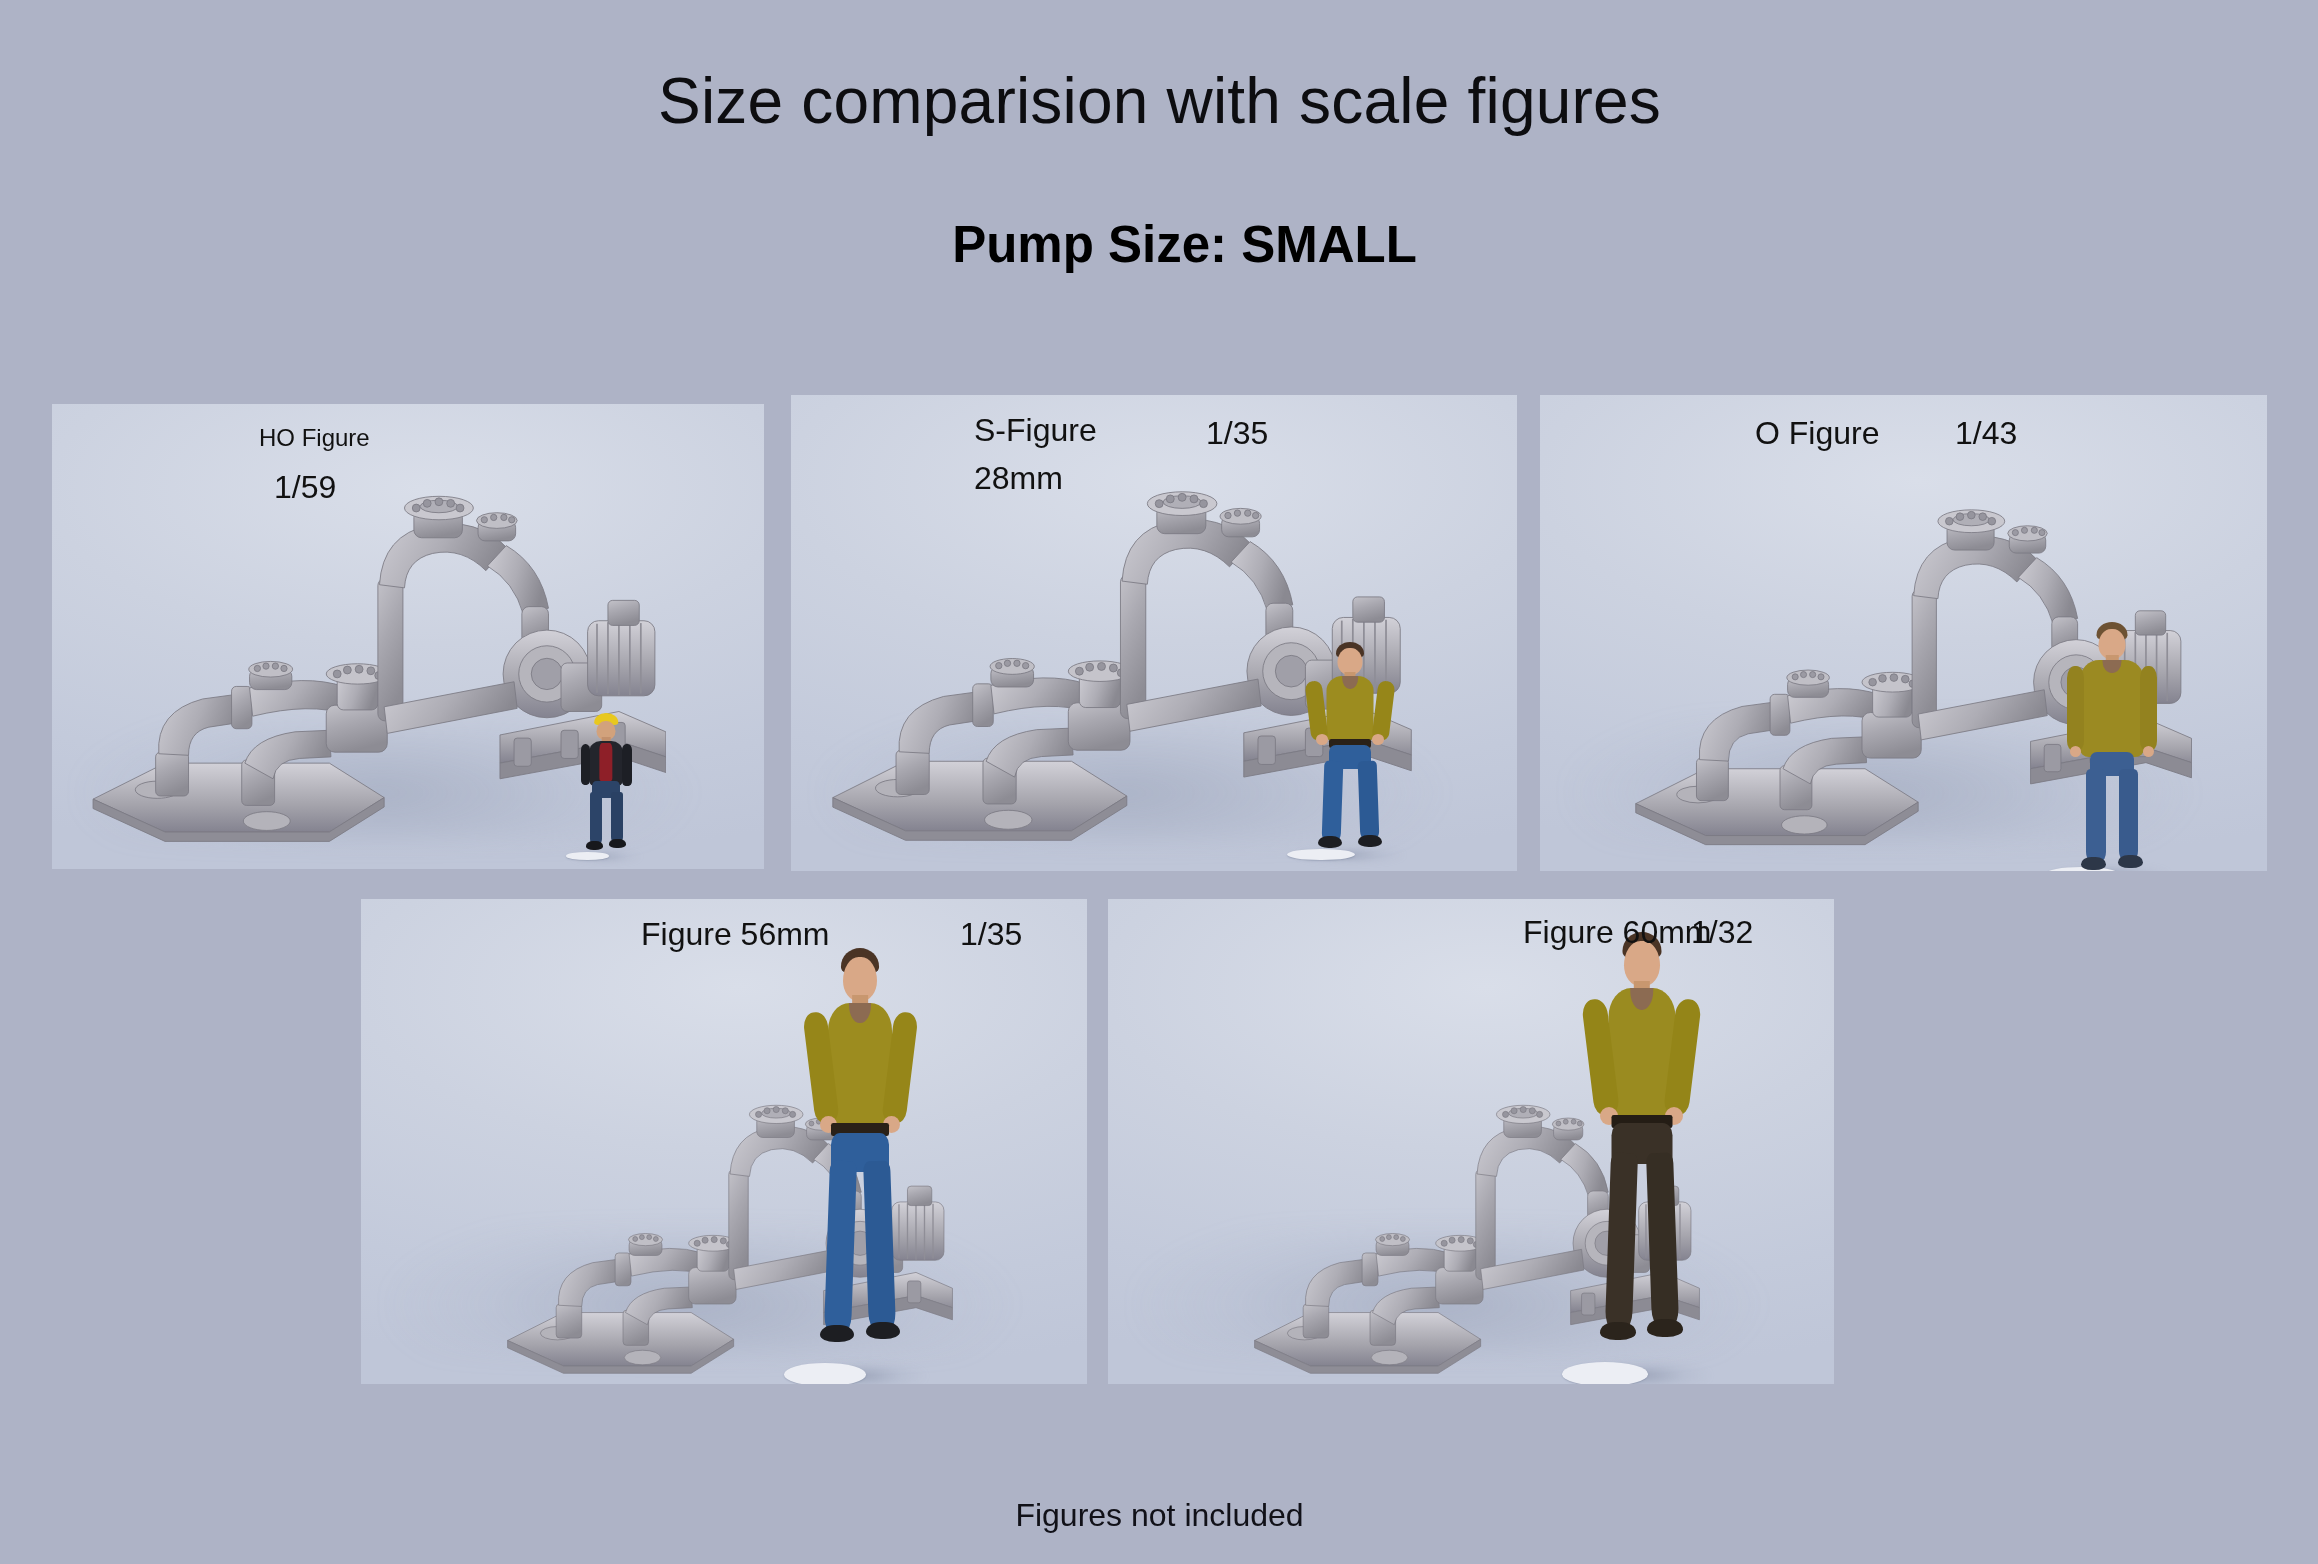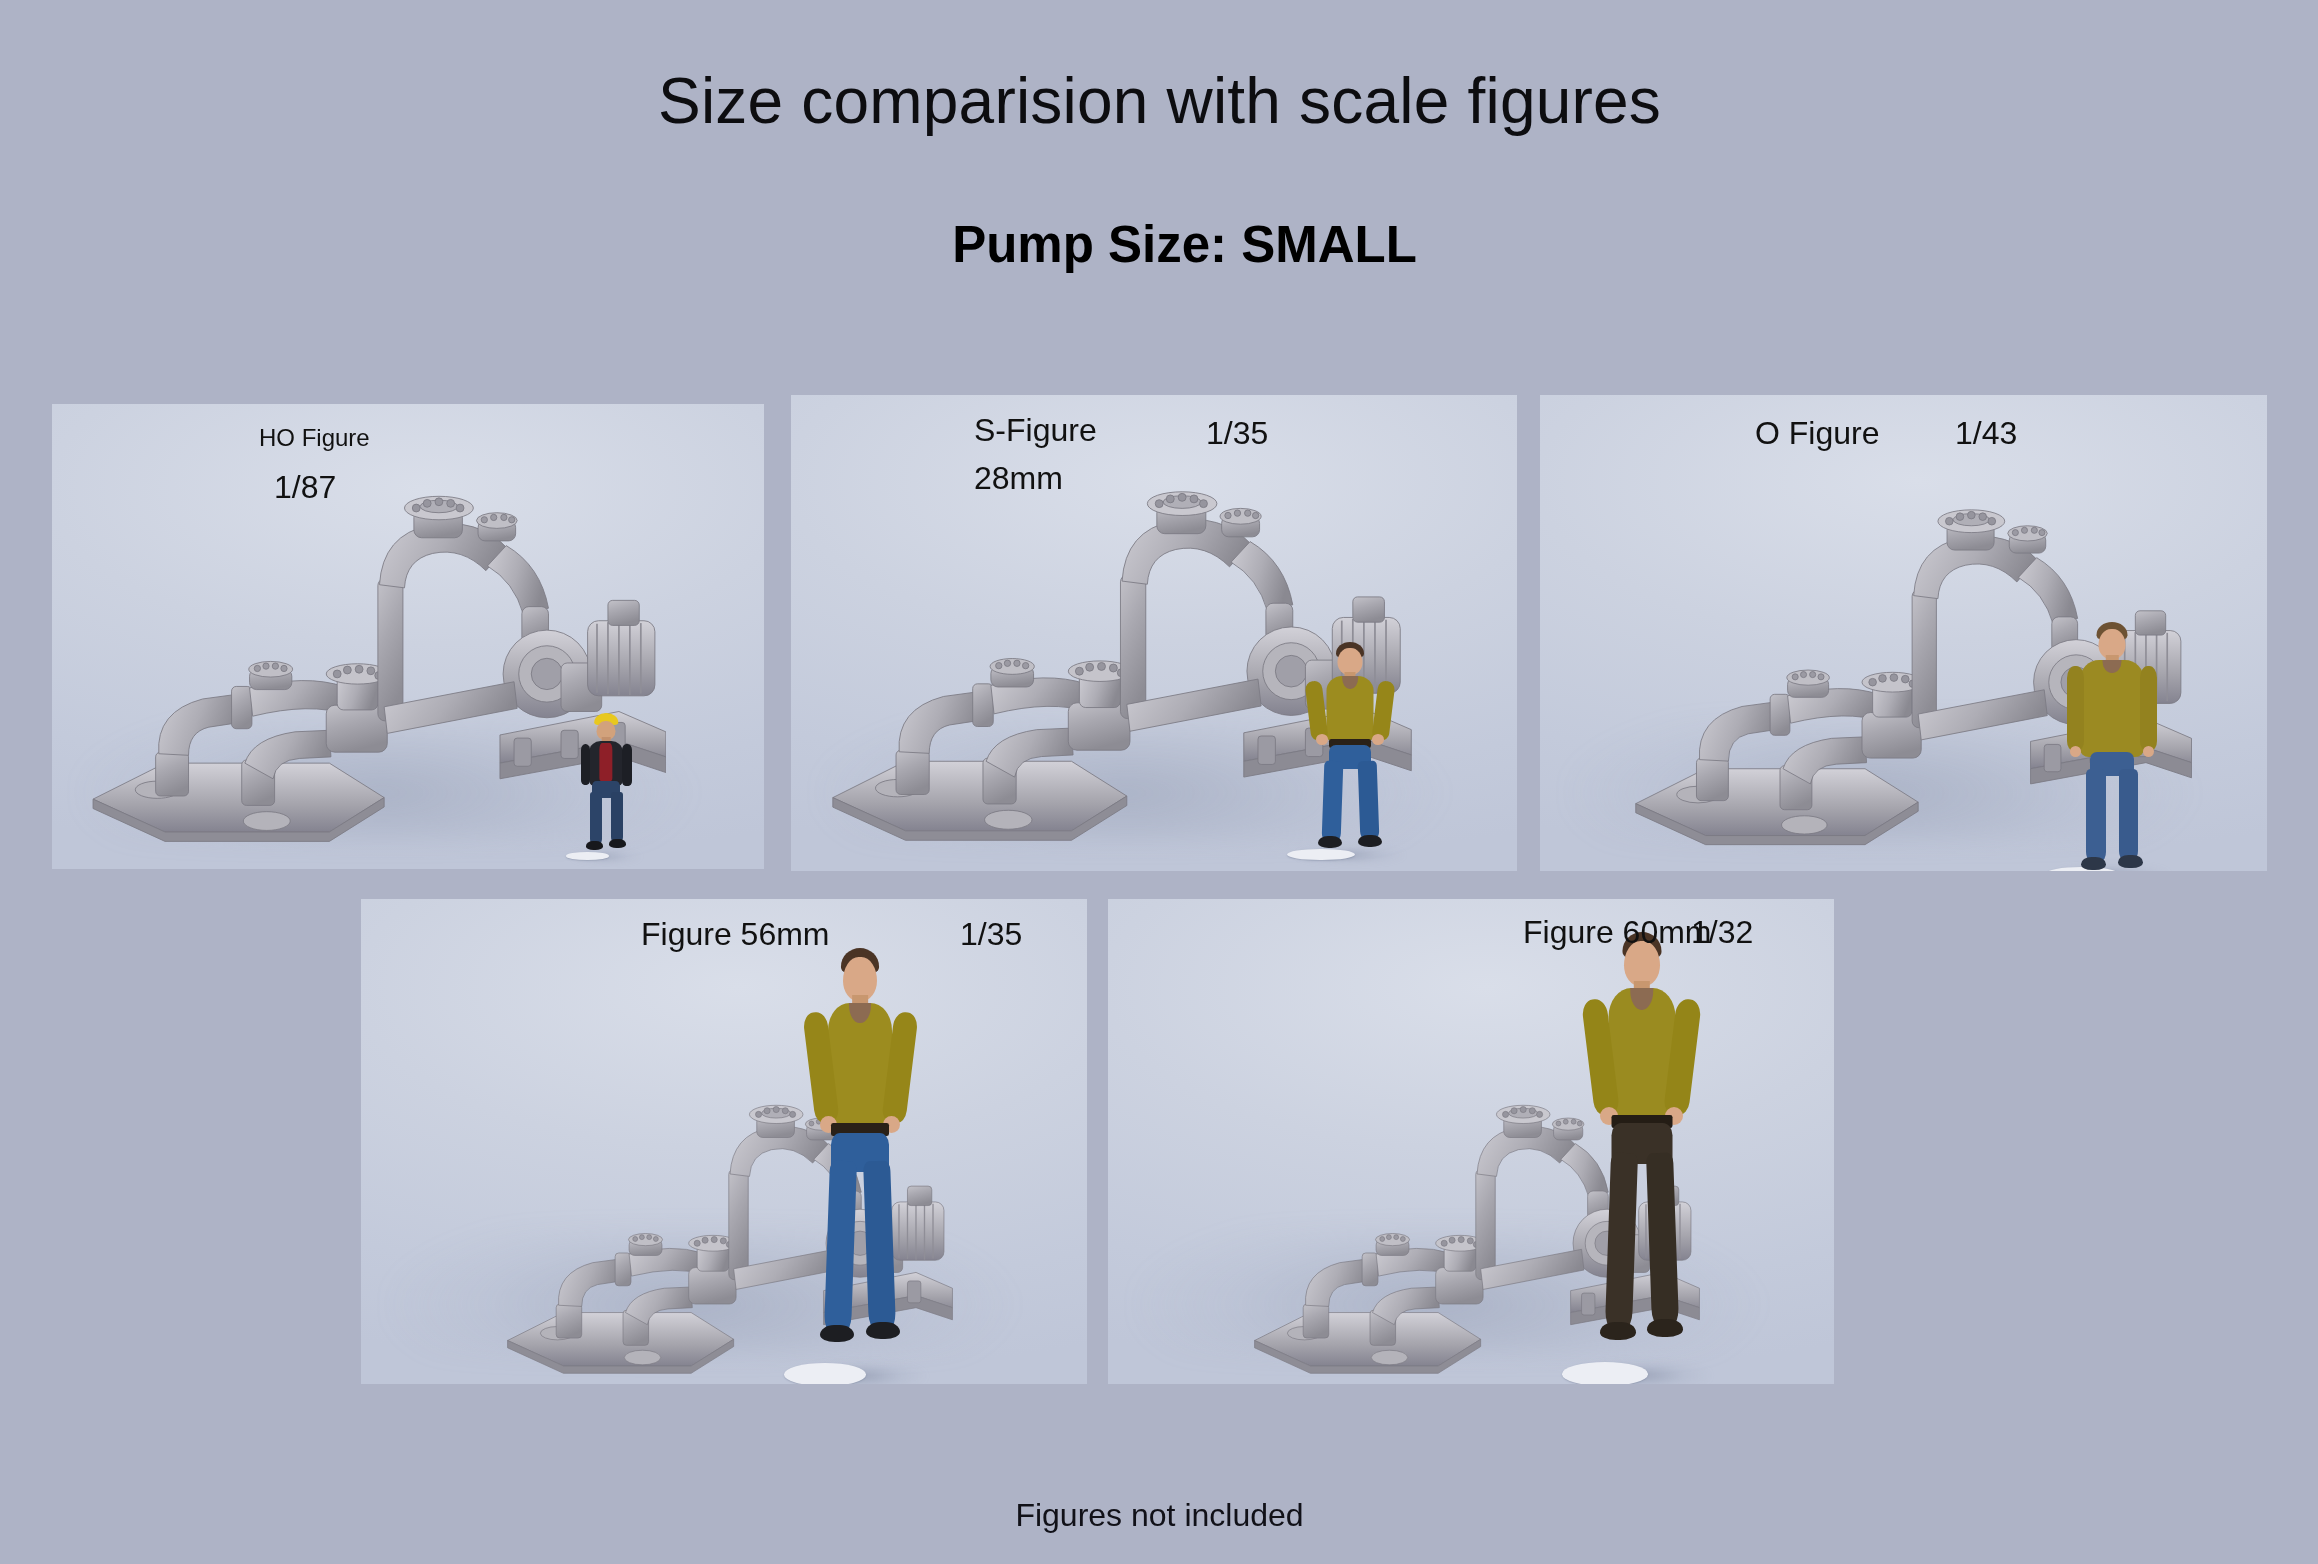--- a/index.html
+++ b/index.html
@@ -338,21 +338,21 @@
       <div class="fig-arm" style="right:2.3px; top:33px; width:9.4px; height:42px; background:#1d1f25;"></div>
       <div class="fig-hips" style="top:70px; width:28px; height:17px; background:#2c4468;"></div>
       <div class="fig-leg" style="left:11.7px; top:81px; width:12.5px; height:52px; background:#2c4468;"></div>
       <div class="fig-leg" style="right:11px; top:81px; width:12.5px; height:50px; background:#2a4164;"></div>
       <div class="fig-shoe" style="left:7.8px; top:130px; width:17px; height:8.6px; background:#17181c;"></div>
       <div class="fig-shoe" style="right:7.8px; top:128px; width:17px; height:8.6px; background:#17181c;"></div>
     </div>
   </div>
 
   <div class="panel-label" style="left:207px; top:19px; font-size:24px;">HO Figure</div>
-  <div class="panel-scale" style="left:222px; top:64px; font-size:32px;">1/87</div>
+  <div class="panel-scale" style="left:222px; top:64px; font-size:32px;">1/59</div>
 </div>
 
 <div class="panel" id="panel-2" style="left:791px; top:395px; width:726px; height:476px;">
   <div class="photo-bg"></div>
   <div class="floor-shadow"></div>
 
   <div class="pump-wrap" style="left:11px; top:47px; width:618px; height:407px;">
     <svg viewBox="0 0 760 515" xmlns="http://www.w3.org/2000/svg">
       <use href="#nothing"></use>
       <defs>

